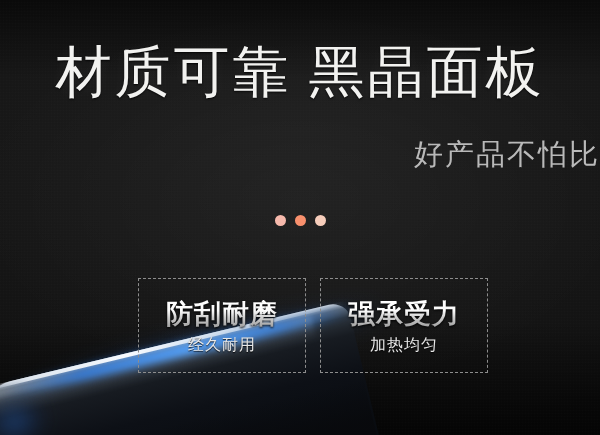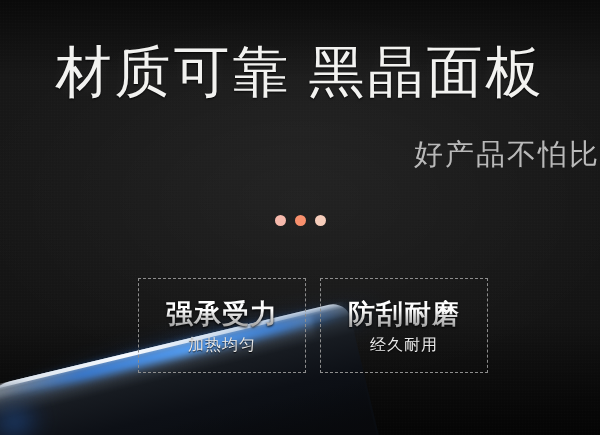--- a/index.html
+++ b/index.html
@@ -232,22 +232,22 @@
   <div class="subtitle">好产品不怕比</div>
 
   <div class="dots">
     <span class="dot" style="background: rgb(246, 185, 172);"></span>
     <span class="dot" style="background: rgb(248, 144, 109);"></span>
     <span class="dot" style="background: rgb(246, 205, 187);"></span>
   </div>
 
   <div class="features">
     <div class="feature-box">
+      <div class="feature-title">防刮耐磨</div>
+      <div class="feature-sub">经久耐用</div>
+    </div>
+    <div class="feature-box">
       <div class="feature-title">强承受力</div>
       <div class="feature-sub">加热均匀</div>
     </div>
-    <div class="feature-box">
-      <div class="feature-title">防刮耐磨</div>
-      <div class="feature-sub">经久耐用</div>
-    </div>
   </div>
 
 </div>
 
 </body></html>

